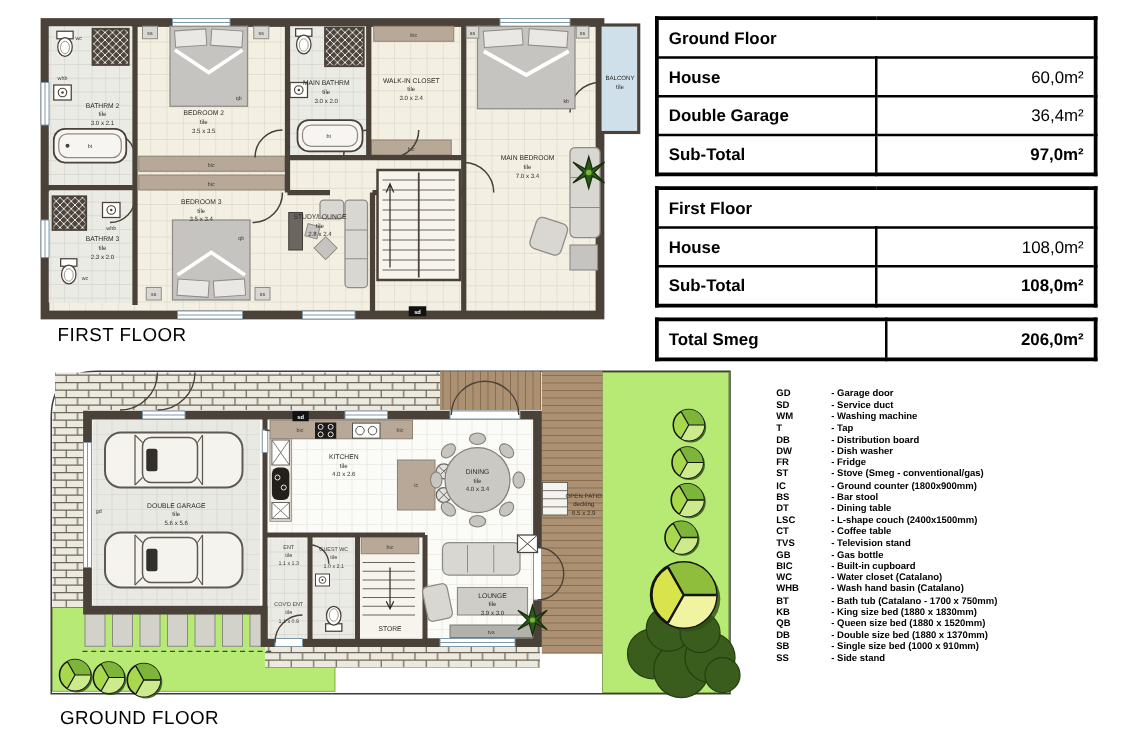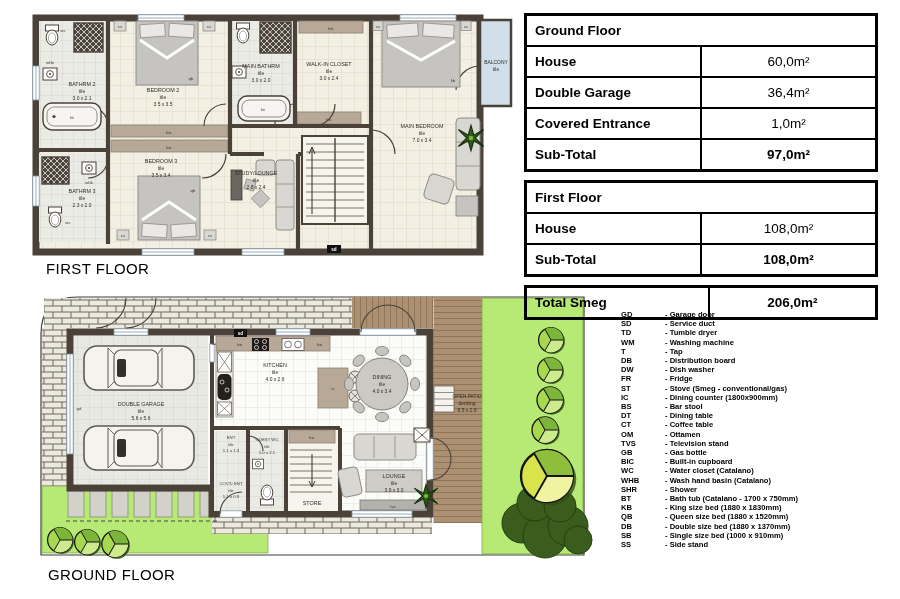--- a/index.html
+++ b/index.html
@@ -13,21 +13,21 @@
   svg{font-family:"Liberation Sans",sans-serif;}
   svg text{text-anchor:middle;}
   .rn{font-size:5.4px;fill:#2f2c28;}
   .rsub{font-size:4.9px;fill:#2f2c28;}
   .tag{font-size:4.3px;fill:#3b3833;}
   .tagw{font-size:4.6px;font-weight:bold;fill:#fff;}
   .tables{position:absolute;left:524px;top:13px;width:354px;}
   .atbl{border-collapse:collapse;width:100%;table-layout:fixed;margin-bottom:8px;border:3px solid #000;}
   .atbl td{border:2px solid #000;height:25px;padding:2px 8px;font-size:13.5px;color:#000;}
   .atbl td.c1{width:47%;font-weight:bold;}
-  .atbl .val{text-align:center;}
+  .atbl .val{text-align:right;}
   .atbl .hdr td, .atbl .sub td{font-weight:bold;}
   .legend{position:absolute;left:621px;top:310px;width:268px;font-size:7.6px;
           font-weight:bold;line-height:9.2px;color:#000;}
   .lg-row{display:flex;}
   .lg-abbr{width:44px;flex:none;}
   .lg-desc{flex:1;}
 </style>
 </head>
 <body>
 
@@ -468,24 +468,20 @@
             <td class="c1" colspan="2">Ground Floor</td>
           </tr>
       <tr>
             <td class="c1">House</td>
           <td class="val">60,0m²</td>
           </tr>
       <tr>
             <td class="c1">Double Garage</td>
           <td class="val">36,4m²</td>
           </tr>
-      <tr>
-            <td class="c1">Covered Entrance</td>
-          <td class="val">1,0m²</td>
-          </tr>
       <tr class="sub">
             <td class="c1">Sub-Total</td>
           <td class="val">97,0m²</td>
           </tr>
     </tbody>
       </table>
     <table class="atbl">
       <tbody>
           <tr class="hdr">
             <td class="c1" colspan="2">First Floor</td>
@@ -514,24 +510,20 @@
     <div class="lg-row">
       <span class="lg-abbr">GD</span>
       <span class="lg-desc">- Garage door</span>
     </div>
 
     <div class="lg-row">
       <span class="lg-abbr">SD</span>
       <span class="lg-desc">- Service duct</span>
     </div>
 
-    <div class="lg-row">
-      <span class="lg-abbr">TD</span>
-      <span class="lg-desc">- Tumble dryer</span>
-    </div>
 
     <div class="lg-row">
       <span class="lg-abbr">WM</span>
       <span class="lg-desc">- Washing machine</span>
     </div>
 
     <div class="lg-row">
       <span class="lg-abbr">T</span>
       <span class="lg-desc">- Tap</span>
     </div>
@@ -552,44 +544,44 @@
       <span class="lg-desc">- Fridge</span>
     </div>
 
     <div class="lg-row">
       <span class="lg-abbr">ST</span>
       <span class="lg-desc">- Stove (Smeg - conventional/gas)</span>
     </div>
 
     <div class="lg-row">
       <span class="lg-abbr">IC</span>
-      <span class="lg-desc">- Dining counter (1800x900mm)</span>
+      <span class="lg-desc">- Ground counter (1800x900mm)</span>
     </div>
 
     <div class="lg-row">
       <span class="lg-abbr">BS</span>
       <span class="lg-desc">- Bar stool</span>
     </div>
 
     <div class="lg-row">
       <span class="lg-abbr">DT</span>
       <span class="lg-desc">- Dining table</span>
     </div>
 
 
+    <div class="lg-row">
+      <span class="lg-abbr">LSC</span>
+      <span class="lg-desc">- L-shape couch (2400x1500mm)</span>
+    </div>
 
     <div class="lg-row">
       <span class="lg-abbr">CT</span>
       <span class="lg-desc">- Coffee table</span>
     </div>
 
-    <div class="lg-row">
-      <span class="lg-abbr">OM</span>
-      <span class="lg-desc">- Ottamen</span>
-    </div>
 
     <div class="lg-row">
       <span class="lg-abbr">TVS</span>
       <span class="lg-desc">- Television stand</span>
     </div>
 
     <div class="lg-row">
       <span class="lg-abbr">GB</span>
       <span class="lg-desc">- Gas bottle</span>
     </div>
@@ -602,24 +594,20 @@
     <div class="lg-row">
       <span class="lg-abbr">WC</span>
       <span class="lg-desc">- Water closet (Catalano)</span>
     </div>
 
     <div class="lg-row">
       <span class="lg-abbr">WHB</span>
       <span class="lg-desc">- Wash hand basin (Catalano)</span>
     </div>
 
-    <div class="lg-row">
-      <span class="lg-abbr">SHR</span>
-      <span class="lg-desc">- Shower</span>
-    </div>
 
     <div class="lg-row">
       <span class="lg-abbr">BT</span>
       <span class="lg-desc">- Bath tub (Catalano - 1700 x 750mm)</span>
     </div>
 
     <div class="lg-row">
       <span class="lg-abbr">KB</span>
       <span class="lg-desc">- King size bed (1880 x 1830mm)</span>
     </div>

